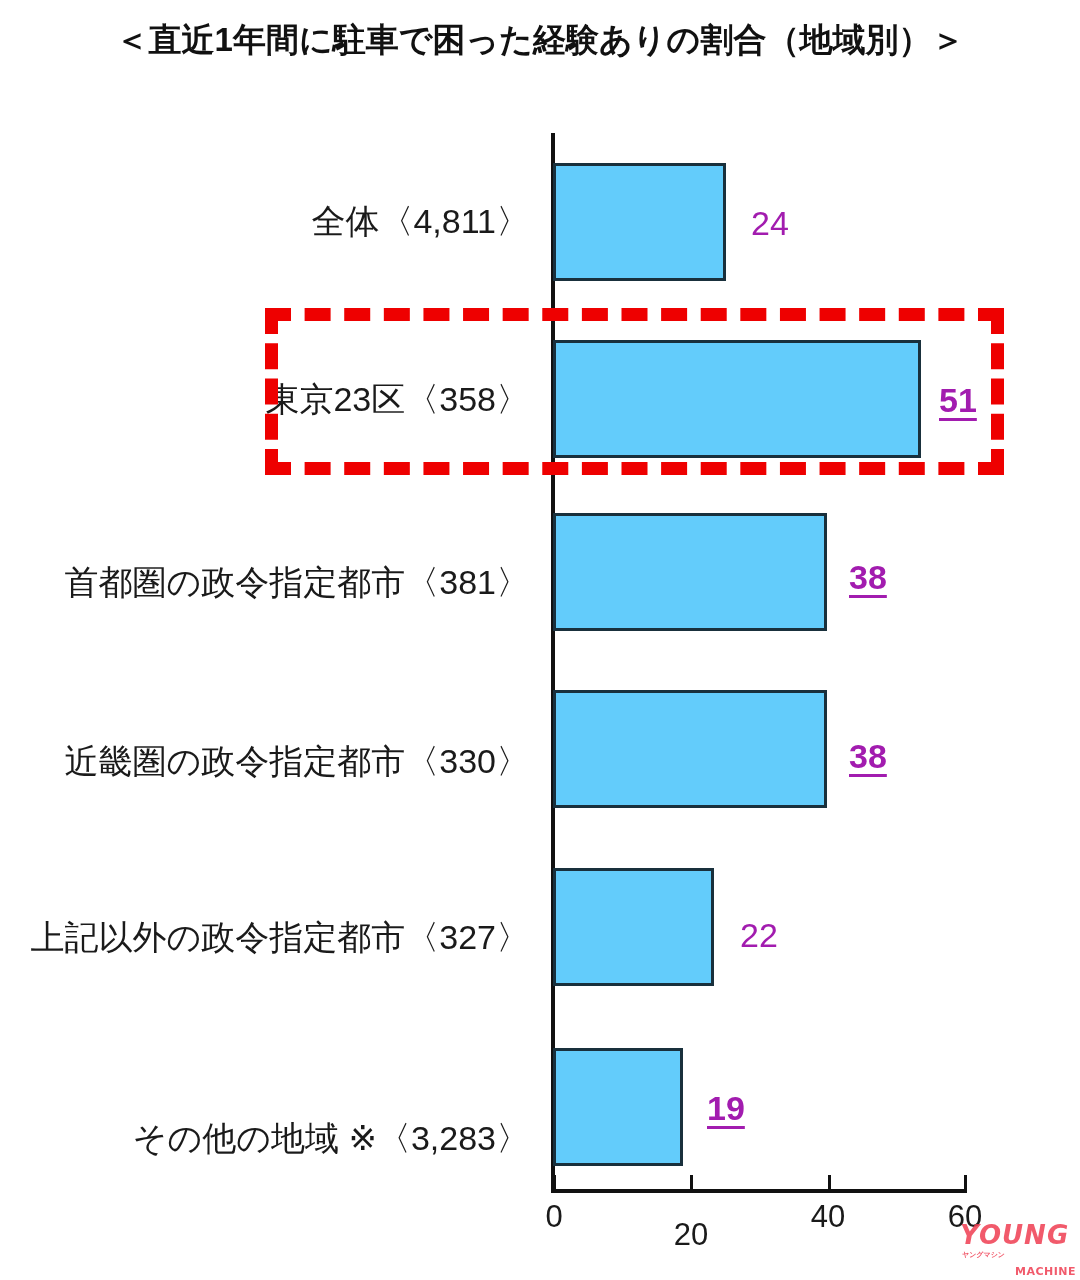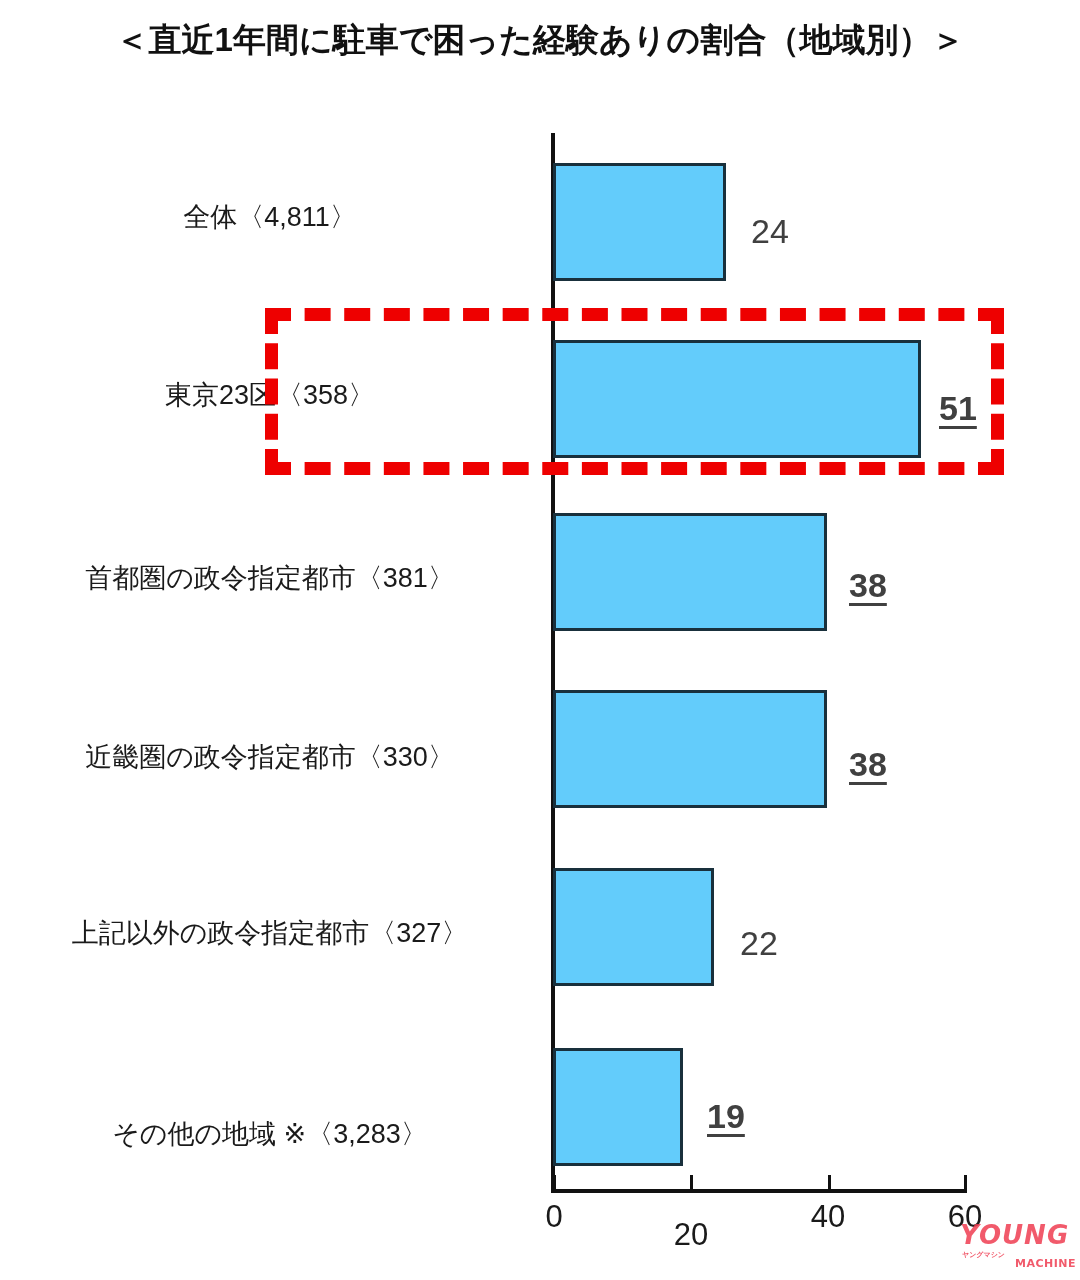--- a/index.html
+++ b/index.html
@@ -77,40 +77,39 @@
   
   .bar-row {
     position: absolute;
     left: 0;
     width: 1080px;
   }
   .cat-label {
     position: absolute;
     right: 0;
     width: 520px;
-    text-align: center;
-    font-size: 27px;
+    text-align: right;
+    font-size: 34px;
     color: #1a1a1a;
     white-space: nowrap;
     line-height: 1;
   }
   .bar-rect {
     position: absolute;
     left: 553px;
     background: #63ccfb;
     border: 3px solid #19303c;
     box-sizing: border-box;
   }
   .bar-value {
     position: absolute;
     font-size: 34px;
-    color: #404040;
+    color: #a21caf;
     line-height: 1;
     white-space: nowrap;
-    margin-top: 8px;
   }
   .bar-value.emph {
     font-weight: 700;
     text-decoration: underline;
     text-underline-offset: 6px;
     text-decoration-thickness: 3px;
   }
 
   
   #highlight-box {
@@ -141,21 +140,21 @@
     color: #ef3e52;
     line-height: 1;
   }
   #wm-machine {
     font-family: "DejaVu Sans", sans-serif;
     font-size: 11px;
     font-weight: 700;
     letter-spacing: 0.5px;
     color: #ef3e52;
     line-height: 1;
-    margin-top: 10px;
+    margin-top: 18px;
     text-align: right;
   }
   #wm-kana {
     position: absolute;
     left: 2px;
     top: 29px;
     font-size: 7px;
     font-weight: 700;
     color: #ef3e52;
     line-height: 1;

